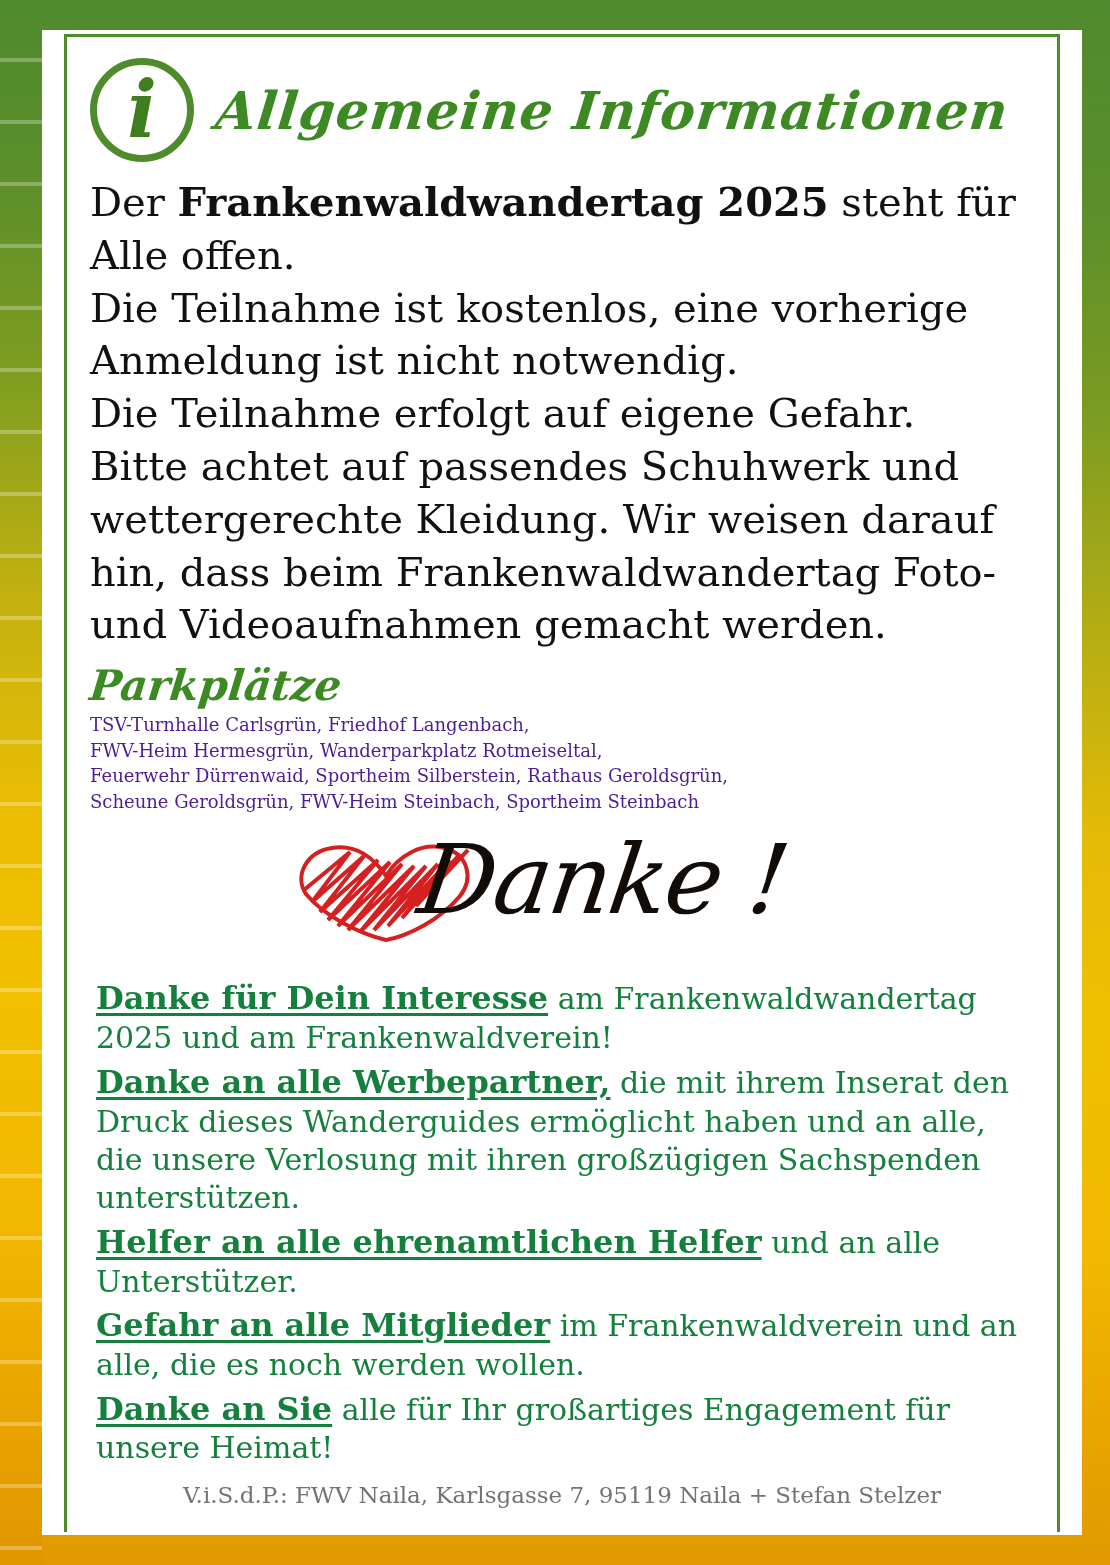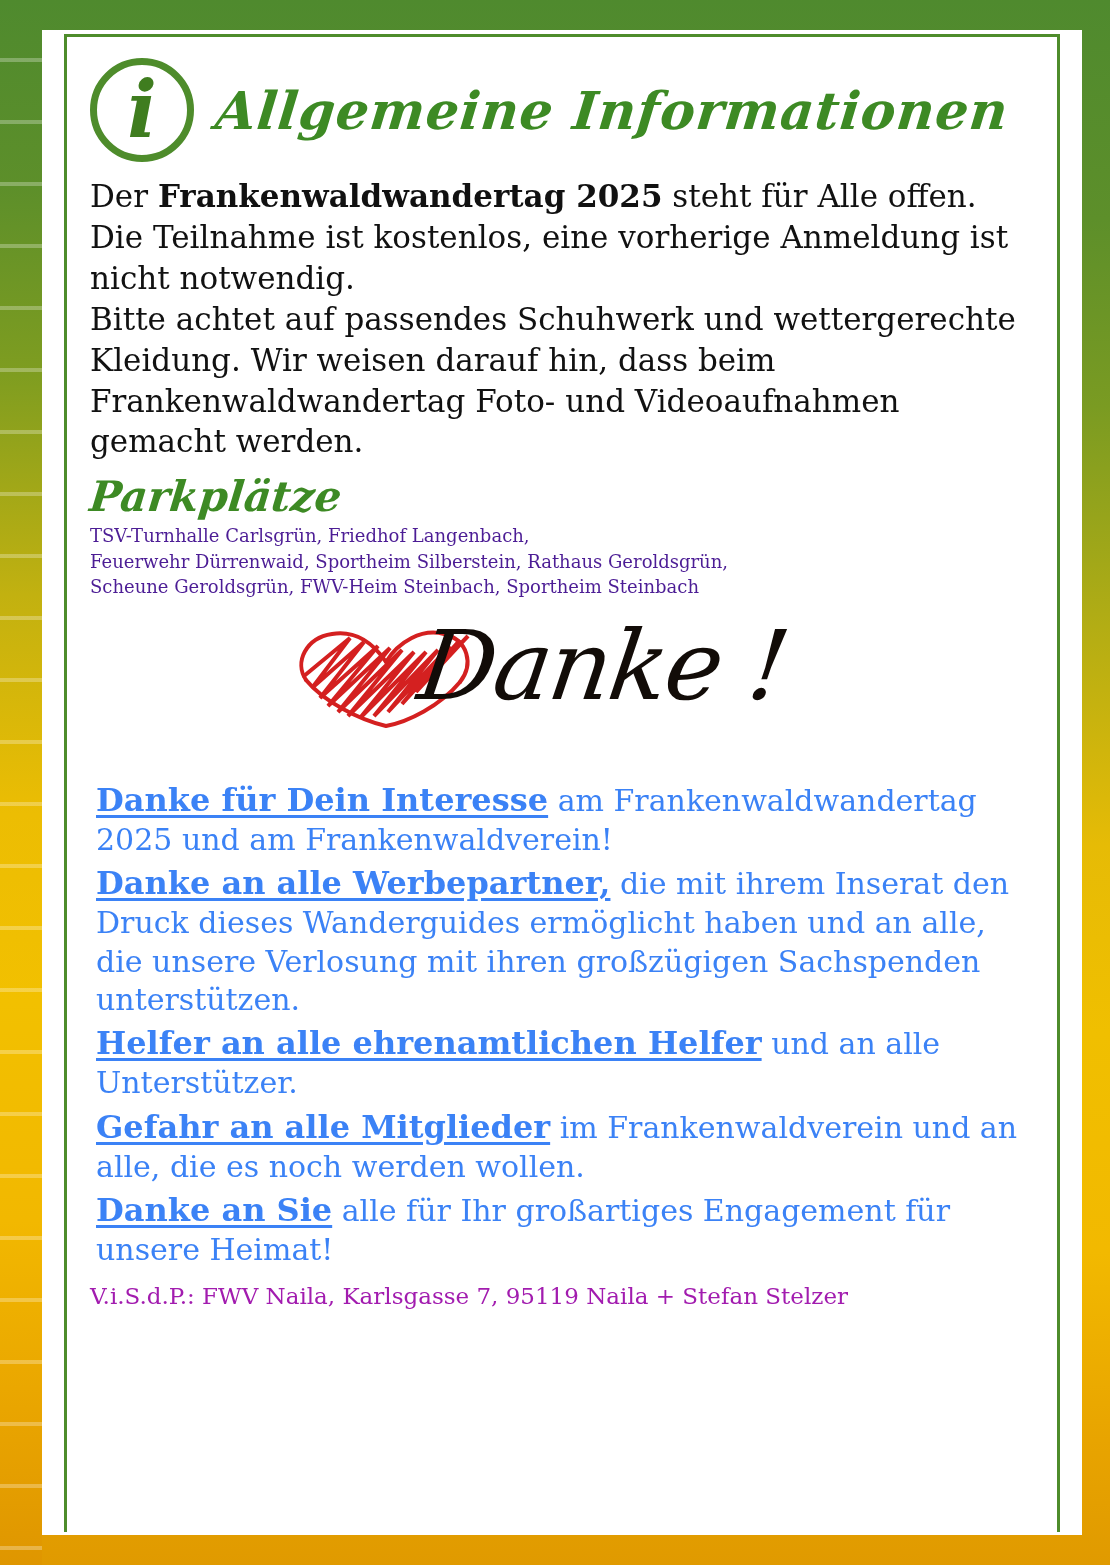--- a/index.html
+++ b/index.html
@@ -128,21 +128,21 @@
     font-size: 52px;
     color: #3d8a24;
     letter-spacing: 1px;
     transform: skewX(-6deg);
     white-space: nowrap;
   }
 
   
   .body-text {
     font-family: "DejaVu Serif", serif;
-    font-size: 31px;
+    font-size: 40px;
     line-height: 1.32;
     color: #111111;
     margin-top: 6px;
   }
   .body-text p { margin: 0; }
   .b { font-weight: bold; }
 
   .section-title {
     font-family: "DejaVu Serif", serif;
     font-style: italic;
@@ -192,36 +192,37 @@
     letter-spacing: -2px;
     transform: skewX(-8deg);
     white-space: nowrap;
   }
 
   
   .thanks {
     font-family: "DejaVu Serif", serif;
     font-size: 30px;
     line-height: 1.28;
-    color: #3b82f6;
-    margin-top: 18px;
+    color: #15803d;
+    margin-top: 2px;
     padding-left: 6px;
   }
   .thanks p { margin: 0 0 4px 0; }
   .lead-in {
     font-weight: bold;
     font-size: 32px;
     text-decoration: underline;
     text-underline-offset: 4px;
   }
 
   .imprint {
     font-family: "DejaVu Serif", serif;
     font-size: 23px;
-    color: #a21caf;
+    color: #737373;
+    text-align: center;
     margin-top: 14px;
   }
 </style>
 </head>
 <body>
 
 <div class="page">
   <div class="stripe-left"></div>
   <div class="inner-white"></div>
   <div class="green-border"></div>
@@ -231,27 +232,29 @@
     <div class="header">
       <div class="info-icon">
         <div class="glyph">i</div>
       </div>
       <div class="header-title">Allgemeine Informationen</div>
     </div>
 
     <div class="body-text">
       <p><span>Der </span><span class="b">Frankenwaldwandertag 2025</span><span> steht für Alle offen.</span></p>
       <p>Die Teilnahme ist kostenlos, eine vorherige Anmeldung ist nicht notwendig.</p>
+      <p>Die Teilnahme erfolgt auf eigene Gefahr.</p>
       <p>Bitte achtet auf passendes Schuhwerk und wettergerechte Kleidung. Wir weisen darauf hin, dass beim Frankenwaldwandertag Foto- und Videoaufnahmen gemacht werden.</p>
     </div>
 
     <div>
       <div class="section-title">Parkplätze</div>
       <div class="parking-list">
         <div>TSV-Turnhalle Carlsgrün, Friedhof Langenbach,</div>
+        <div>FWV-Heim Hermesgrün, Wanderparkplatz Rotmeiseltal,</div>
         <div>Feuerwehr Dürrenwaid, Sportheim Silberstein, Rathaus Geroldsgrün,</div>
         <div>Scheune Geroldsgrün, FWV-Heim Steinbach, Sportheim Steinbach</div>
       </div>
     </div>
 
     <div class="danke-wrap">
       <svg class="scribble" viewBox="0 0 260 110">
         <g fill="none" stroke="#d42020" stroke-width="4" stroke-linecap="round">
           <path d="M14,58 L60,20 L22,70 L74,24 L30,80 L88,28 L38,88 L100,30 L48,94 L112,32 L58,98 L124,34 L70,100 L136,34 L84,98 L148,32 L98,94 L160,28 L112,86 L170,22 L126,74 L178,18 L140,58"></path>
           <path d="M16,62 C4,44 16,20 42,16 C66,12 84,26 96,44"></path>

